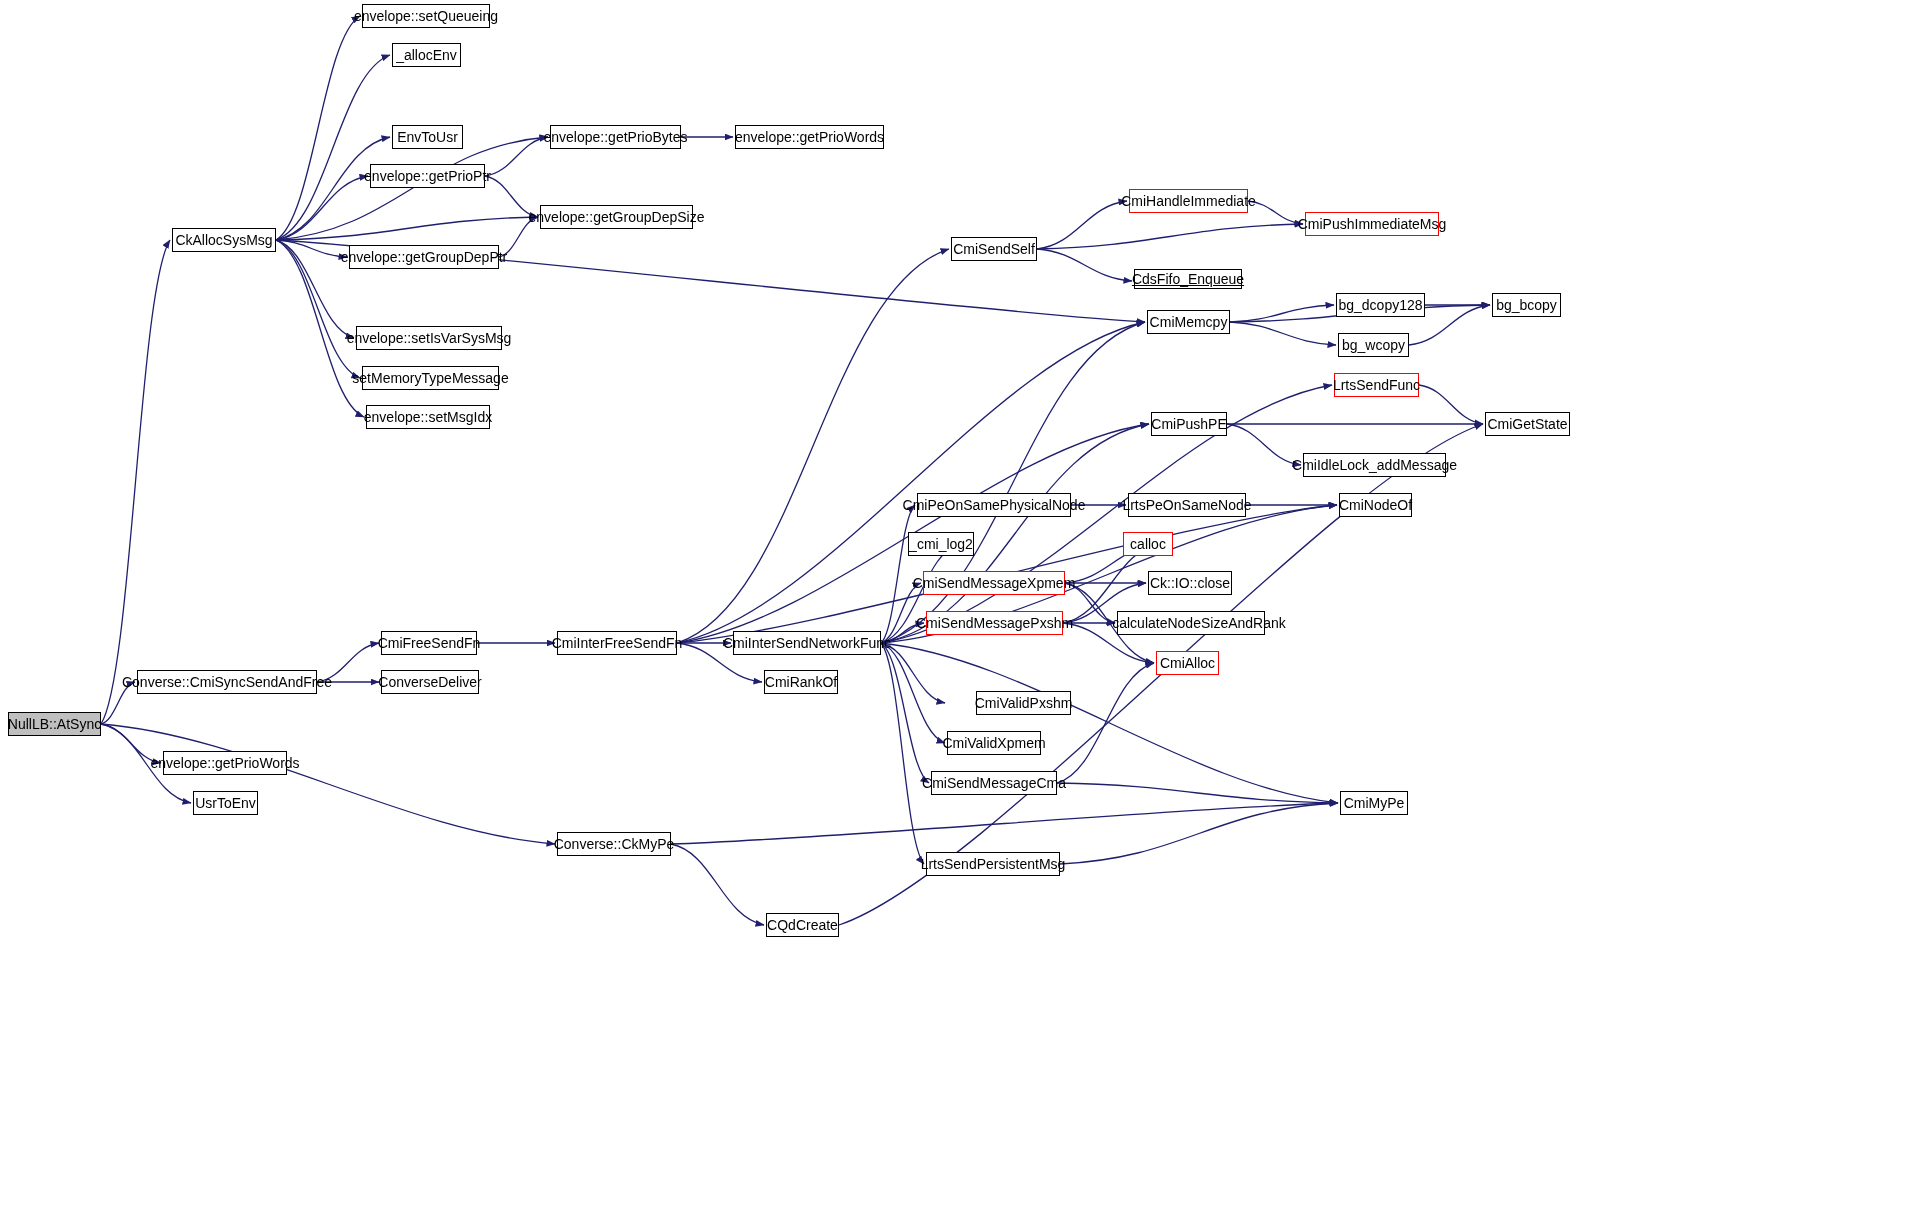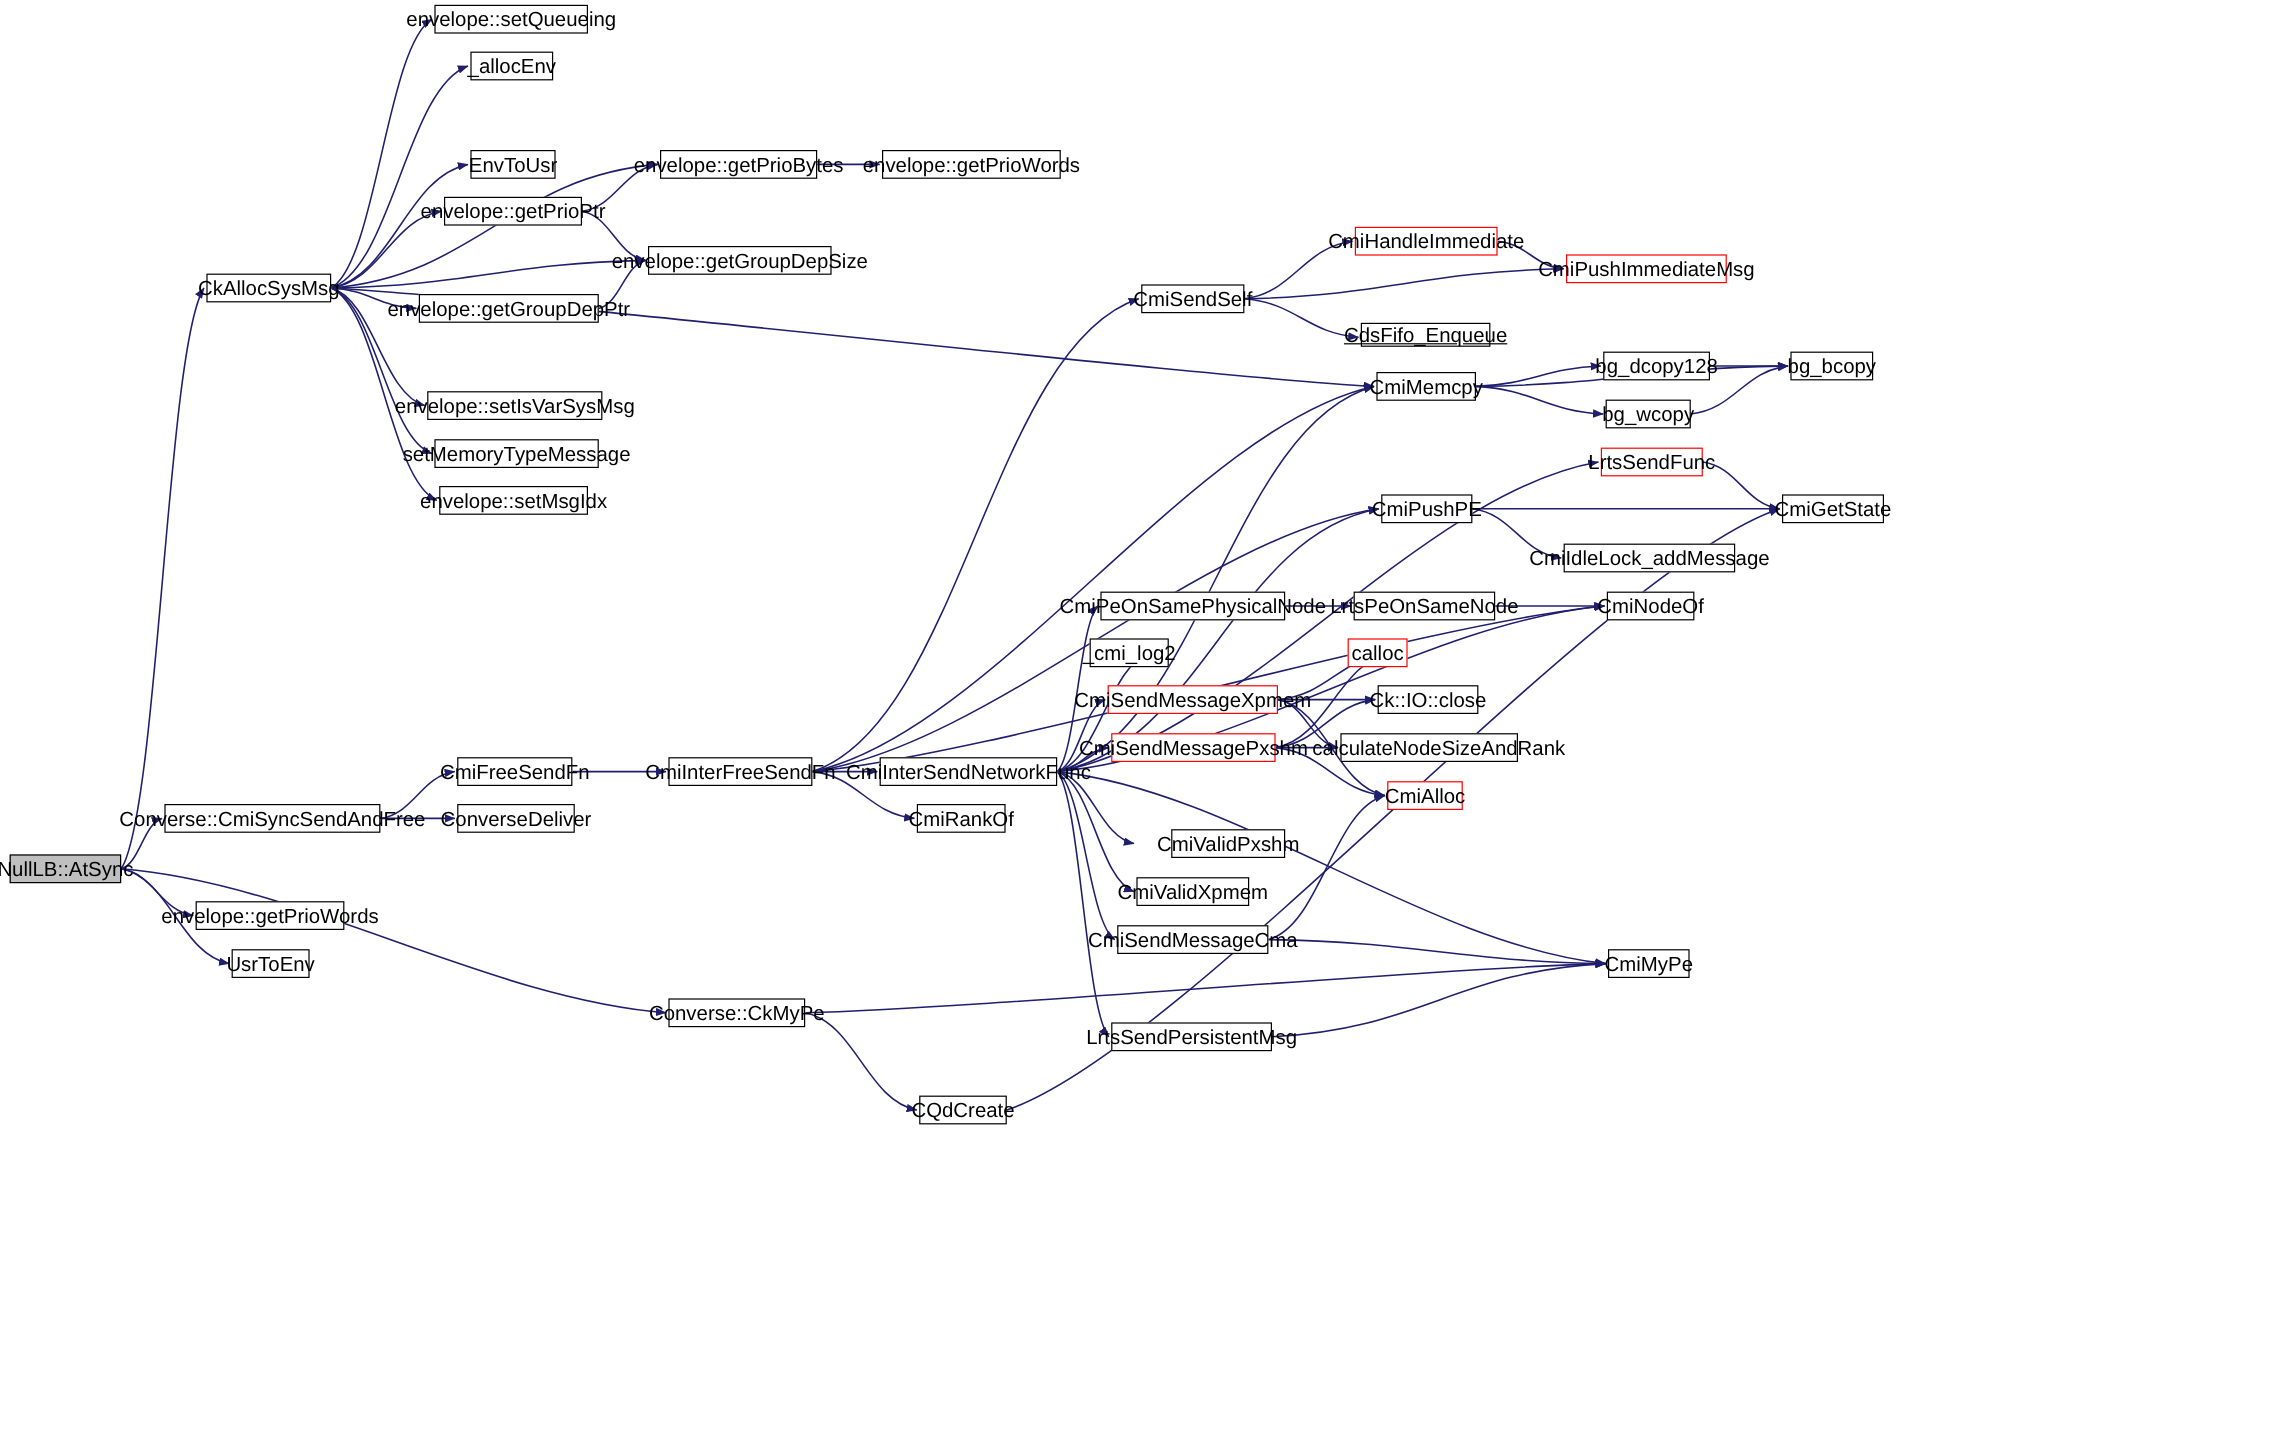--- a/index.html
+++ b/index.html
@@ -1,21 +1,21 @@
 <!DOCTYPE html>
 <html><head>
 <meta charset="utf-8">
 <style>
   html,body{margin:0;padding:0;background:#ffffff;}
   body{font-family:"Liberation Sans",sans-serif;}
   #canvas{position:relative;width:1909px;height:1211px;background:#fff;overflow:hidden;}
   svg#edges{position:absolute;left:0;top:0;width:1909px;height:1211px;}
   .node{position:absolute;box-sizing:border-box;display:flex;align-items:center;
         justify-content:center;background:#ffffff;border:1px solid #000000;
-        font-size:17px;color:#000000;white-space:nowrap;line-height:1;}
+        font-size:14px;color:#000000;white-space:nowrap;line-height:1;}
   .node.red{border-color:#ff0000;}
   .node.root{background:#bfbfbf;border-color:#000000;}
   .node span{display:block;padding:0 6px;}
 </style>
 </head>
 <body>
 
 <div id="canvas">
   <svg id="edges" viewBox="0 0 1909 1211">
     <defs>

